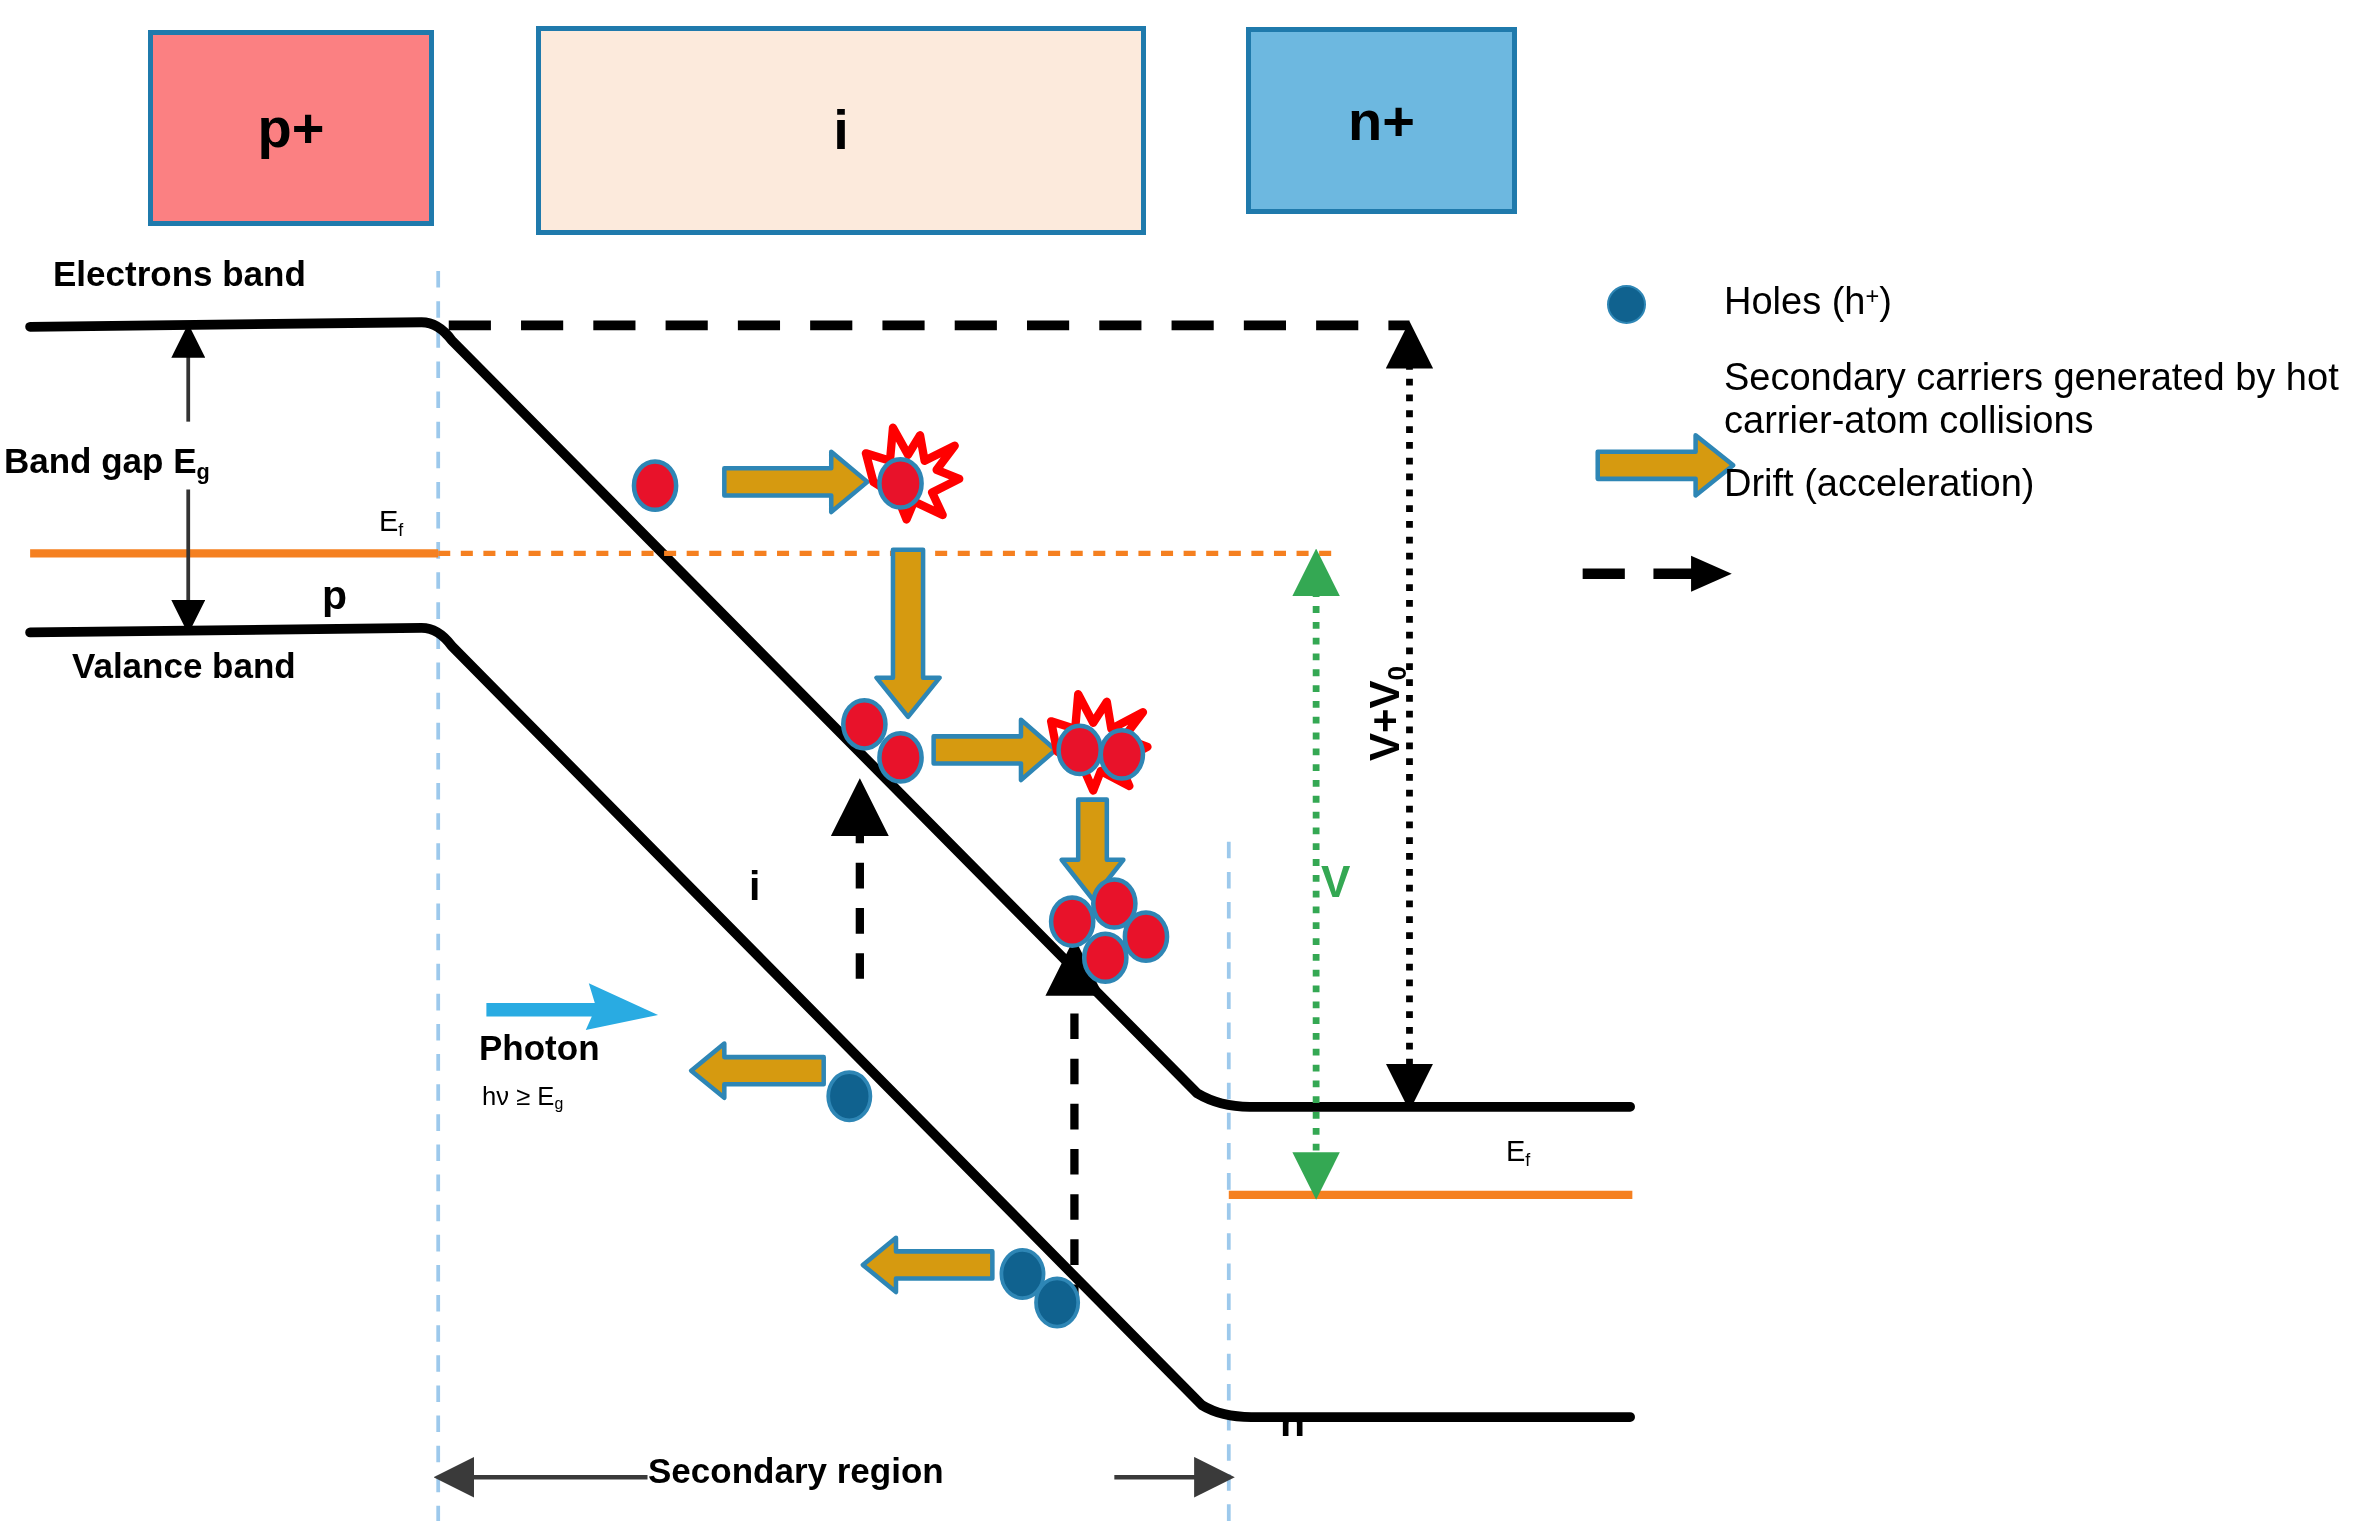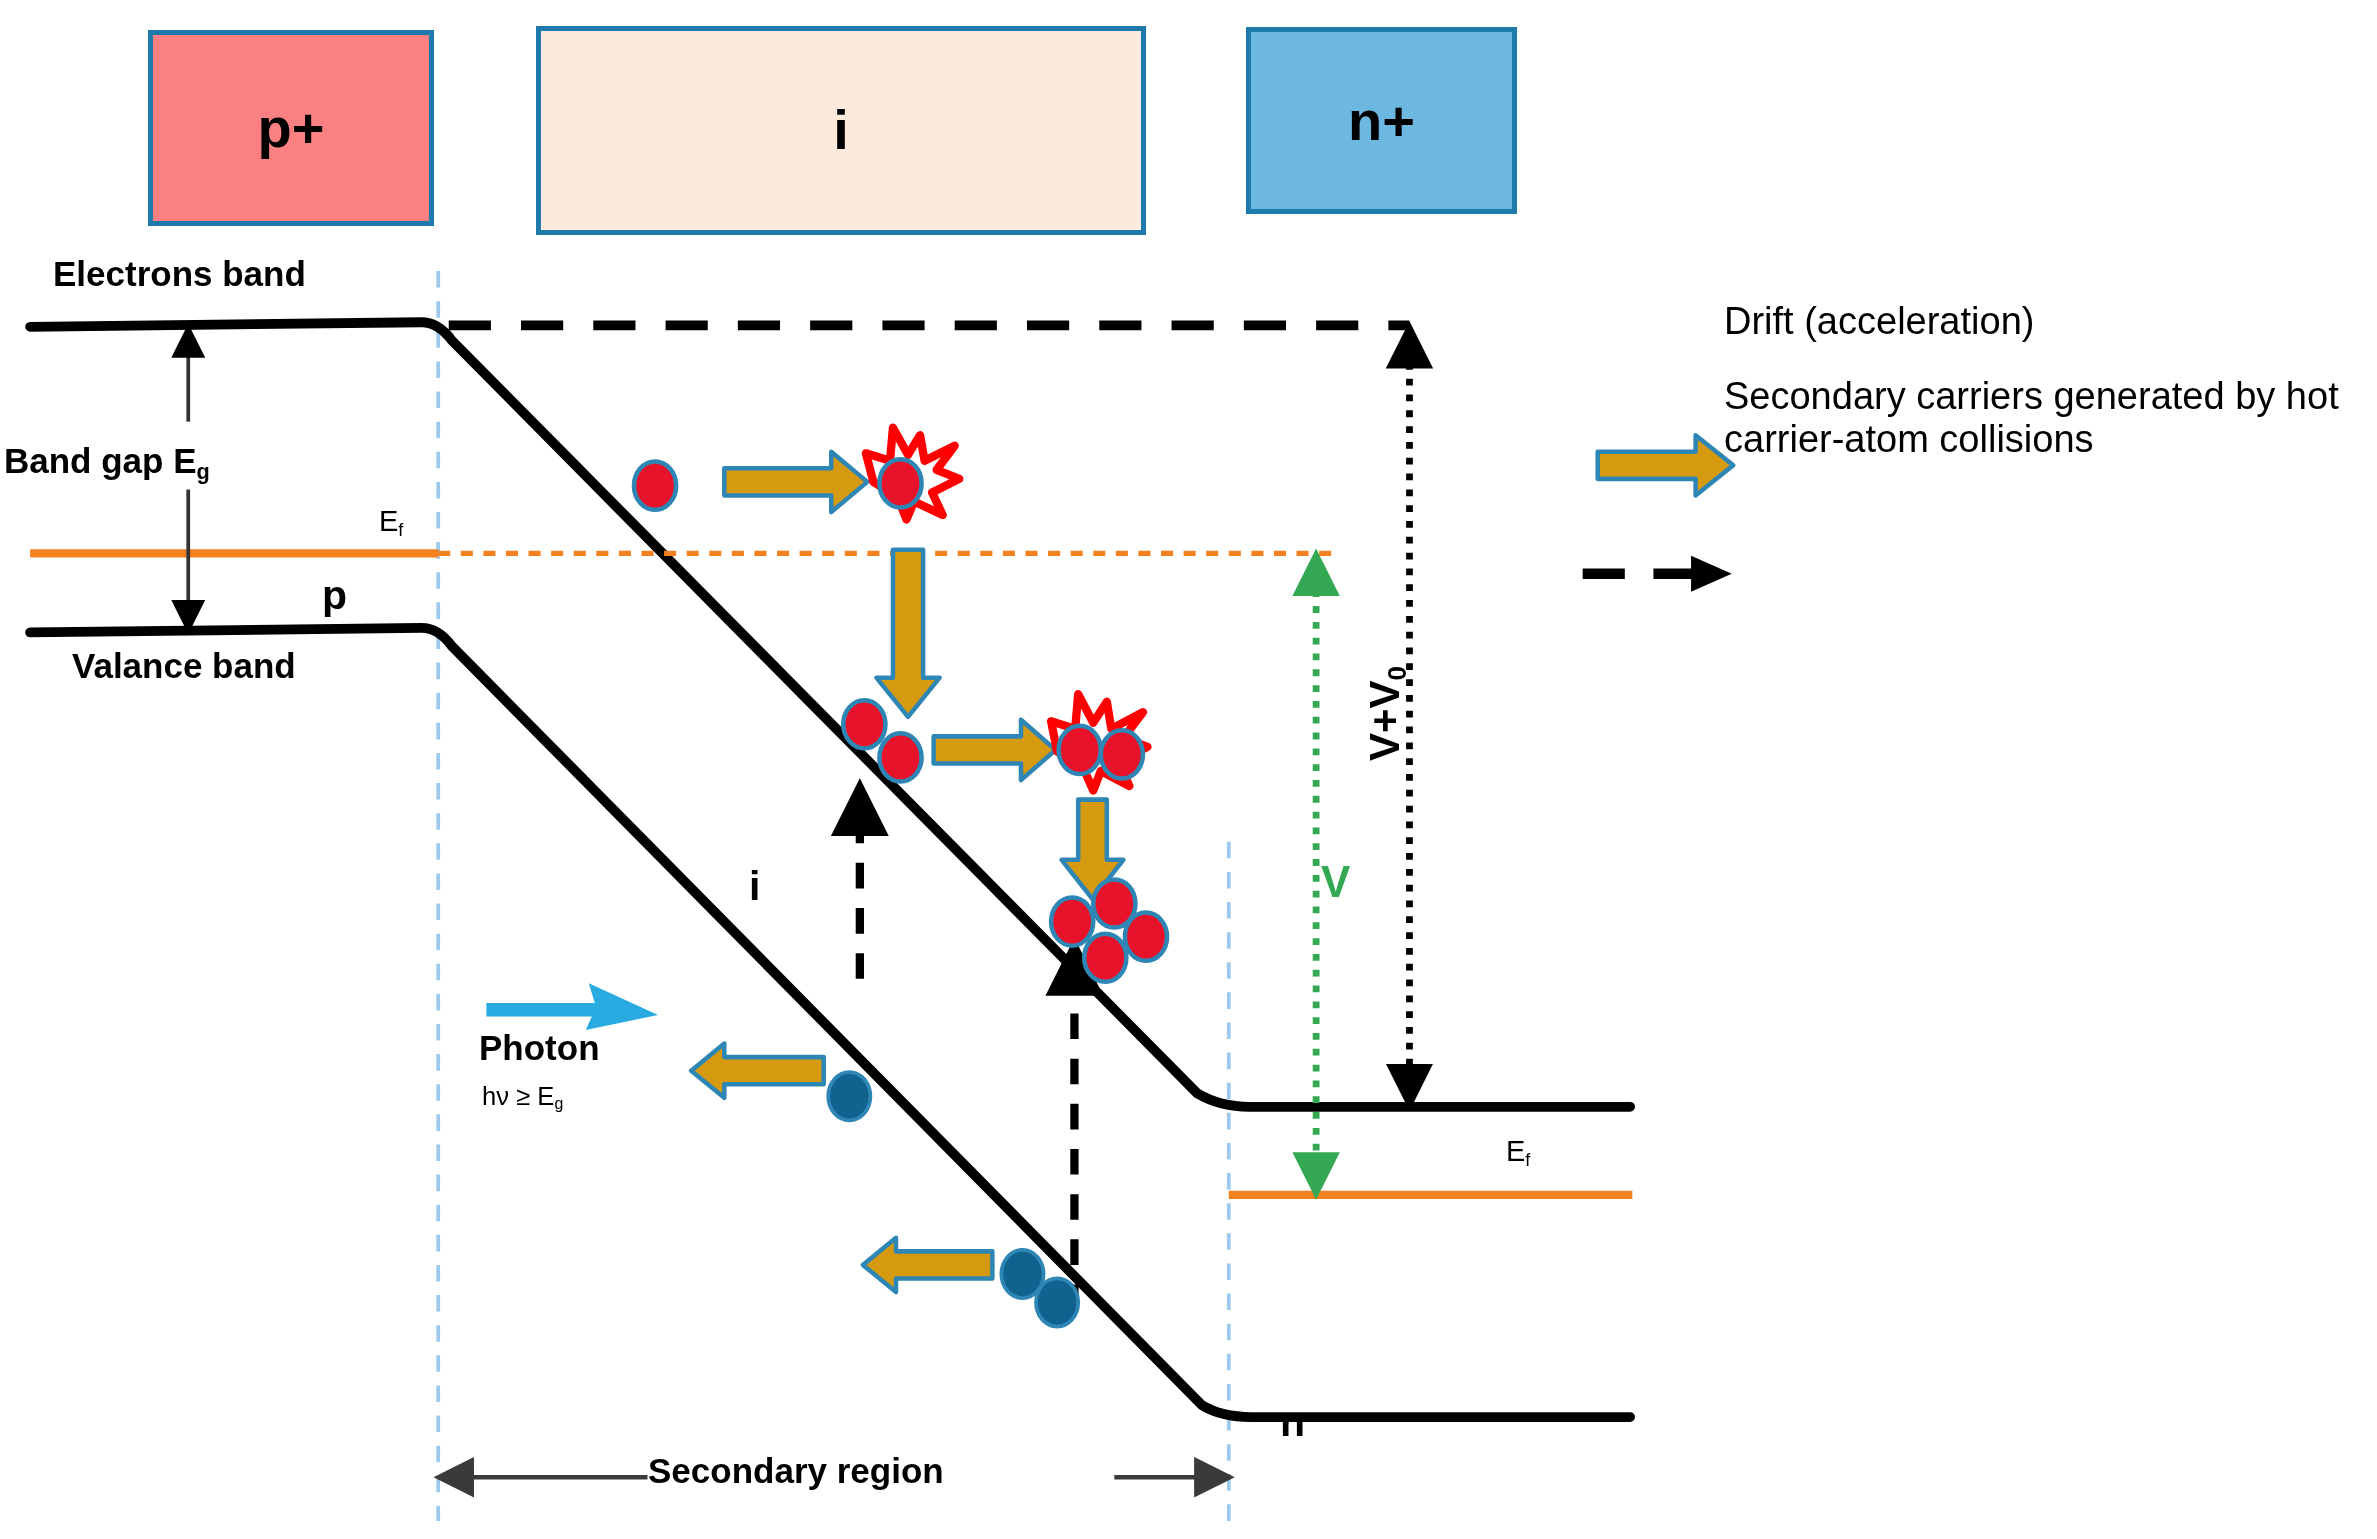--- a/index.html
+++ b/index.html
@@ -274,30 +274,38 @@
 
   <div class="lbl" id="lbl-V">V</div>
 
   <div class="lbl" id="lbl-VV0">
     <span>V+V</span><span class="sub">0</span>
   </div>
 
   <div id="legend">
 
 
-
-    <div class="legend-row" id="legend-row-drift">
-      <div class="legend-mark"></div>
-      <div class="legend-text">Drift (acceleration)</div>
+    <div class="legend-row">
+      <div class="legend-mark">
+        <div class="dot-blue"></div>
+      </div>
+      <div class="legend-text">
+        <span>Holes (h</span><span class="sup">+</span><span>)</span>
+      </div>
     </div>
 
     <div class="legend-row" id="legend-row-second">
       <div class="legend-mark"></div>
       <div class="legend-text">
         <span>Secondary carriers generated by</span>
         <span class="indented2">hot carrier-atom collisions</span>
       </div>
     </div>
 
+    <div class="legend-row" id="legend-row-drift">
+      <div class="legend-mark"></div>
+      <div class="legend-text">Drift (acceleration)</div>
+    </div>
+
   </div>
 
 </div>
 
 
 </body></html>

